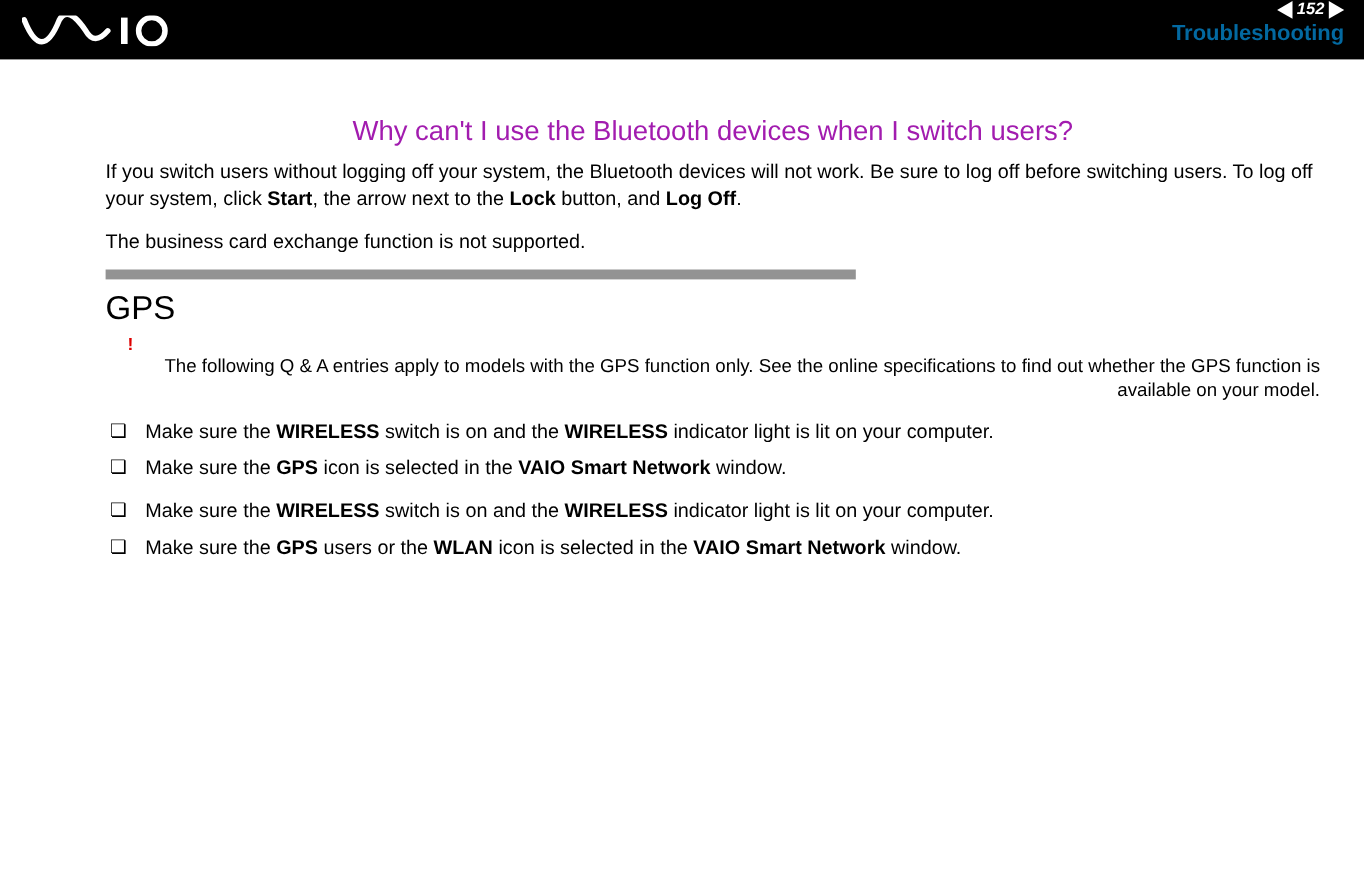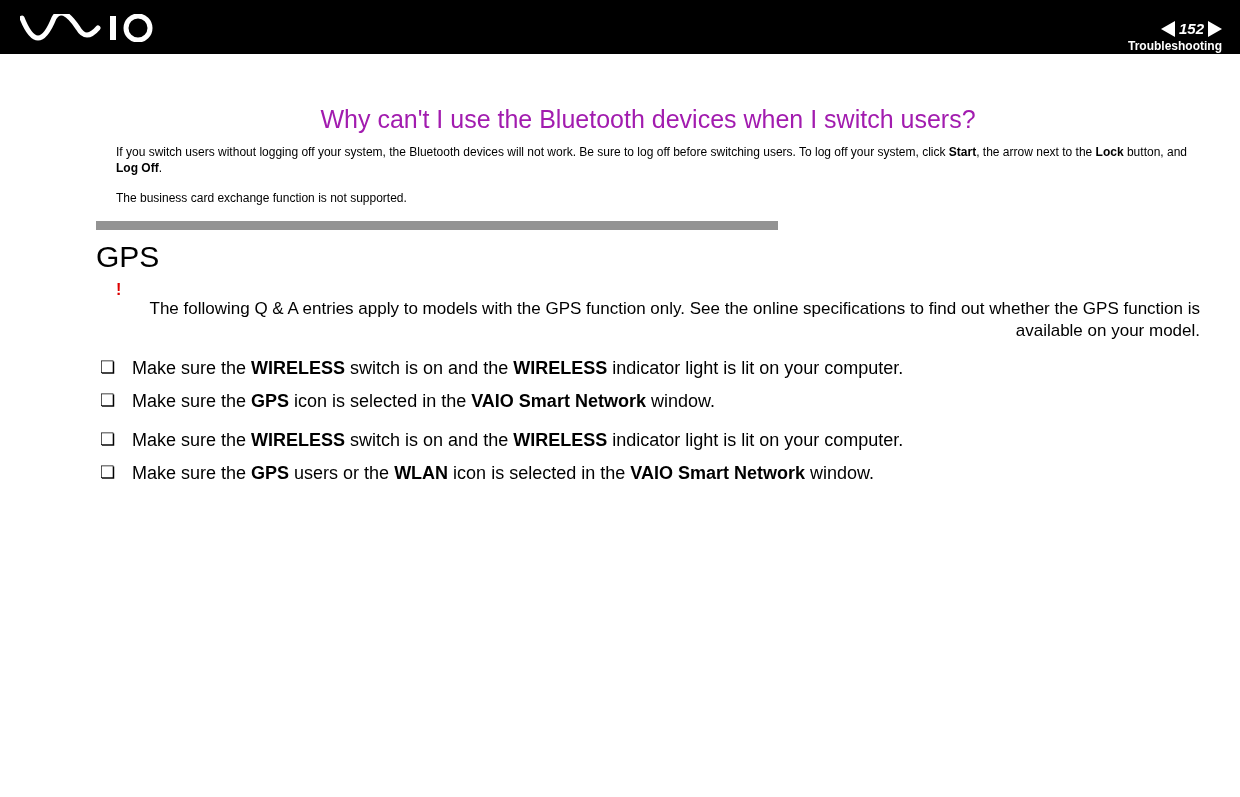--- a/index.html
+++ b/index.html
@@ -22,21 +22,21 @@
     color: #fff;
     font-size: 28px;
     font-weight: bold;
     letter-spacing: 2px;
     font-family: Arial, sans-serif;
   }
   .logo svg { display: block; }
   .nav-right {
     position: absolute;
     right: 18px;
-    top: 20px;
+    top: 0;
     text-align: right;
   }
   .nav-arrows {
     display: flex;
     align-items: center;
     justify-content: flex-end;
     gap: 4px;
   }
   .page-num {
     color: #fff;
@@ -45,41 +45,40 @@
     font-size: 15px;
   }
   .arrow-left, .arrow-right {
     width: 0; height: 0;
     border-top: 8px solid transparent;
     border-bottom: 8px solid transparent;
   }
   .arrow-left { border-right: 14px solid #fff; }
   .arrow-right { border-left: 14px solid #fff; }
   .header-title {
-    color: #ffffff;
+    color: #0369a1;
     font-weight: bold;
-    font-size: 12px;
+    font-size: 20px;
     margin-top: 2px;
   }
   .content {
     padding: 50px 40px 0 96px;
   }
   .q-heading {
     color: #a21caf;
     font-size: 25px;
     font-weight: normal;
     margin-bottom: 10px;
     line-height: 1.2;
     text-align: center;
   }
   .para {
-    font-size: 12px;
+    font-size: 18px;
     line-height: 1.35;
     margin-bottom: 14px;
-    margin-left: 20px;
   }
   .para b { font-weight: bold; }
   .section-tag {
     font-weight: bold;
     font-size: 13px;
     margin-top: 6px;
     margin-bottom: 0;
   }
   .gray-bar {
     height: 9px;

